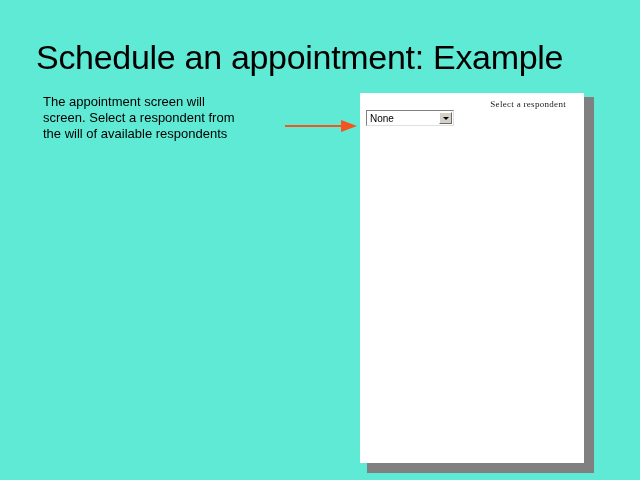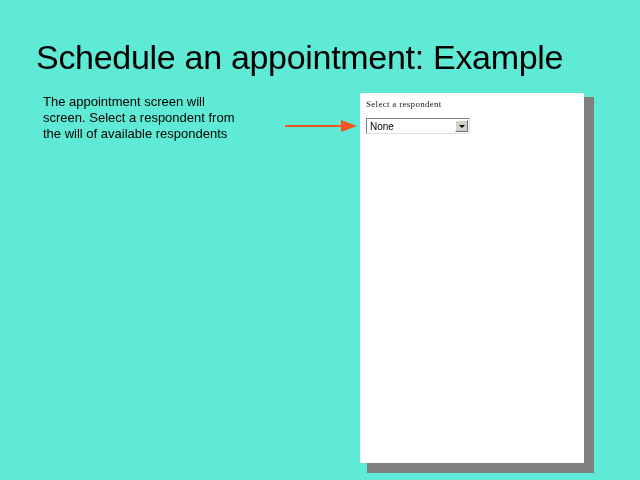--- a/index.html
+++ b/index.html
@@ -55,20 +55,21 @@
     white-space: nowrap;
   }
 
   
   #screenshot-inset {
     position: absolute;
     left: 360px;
     top: 93px;
     width: 234px;
     height: 380px;
+    text-align: right;
   }
   #inset-canvas {
     position: absolute;
     left: 0; top: 0;
     width: 224px;
     height: 370px;
     background: #ffffff;
   }
   #shadow-right {
     position: absolute;
@@ -99,22 +100,22 @@
     font-size: 9px;
     line-height: 11px;
     color: #1a1a1a;
     letter-spacing: 0.3px;
     white-space: nowrap;
   }
 
   
   #respondent-select {
     position: relative;
-    margin-top: 8px;
-    width: 104px;
+    margin-top: 0;
+    width: 88px;
     height: 16px;
     background: #ffffff;
     box-sizing: border-box;
     border-top: 1px solid #808080;
     border-left: 1px solid #808080;
     border-right: 1px solid #dfdfdf;
     border-bottom: 1px solid #dfdfdf;
     outline: 1px solid #ffffff;
     cursor: default;
   }

